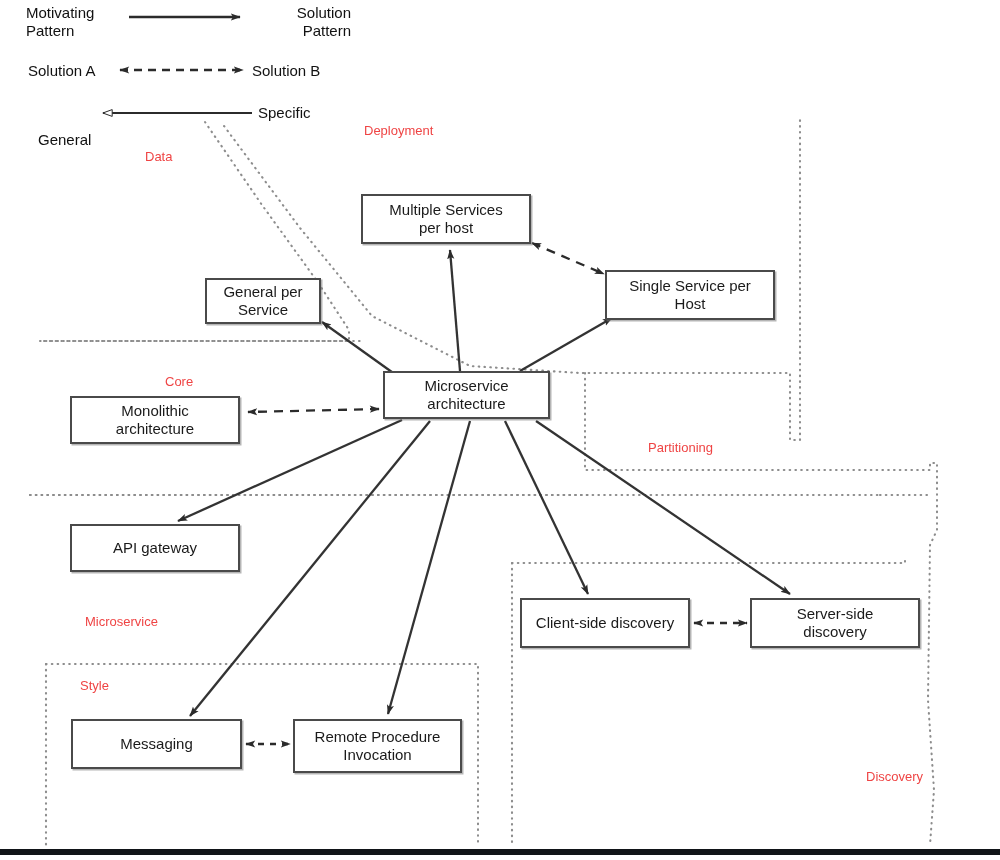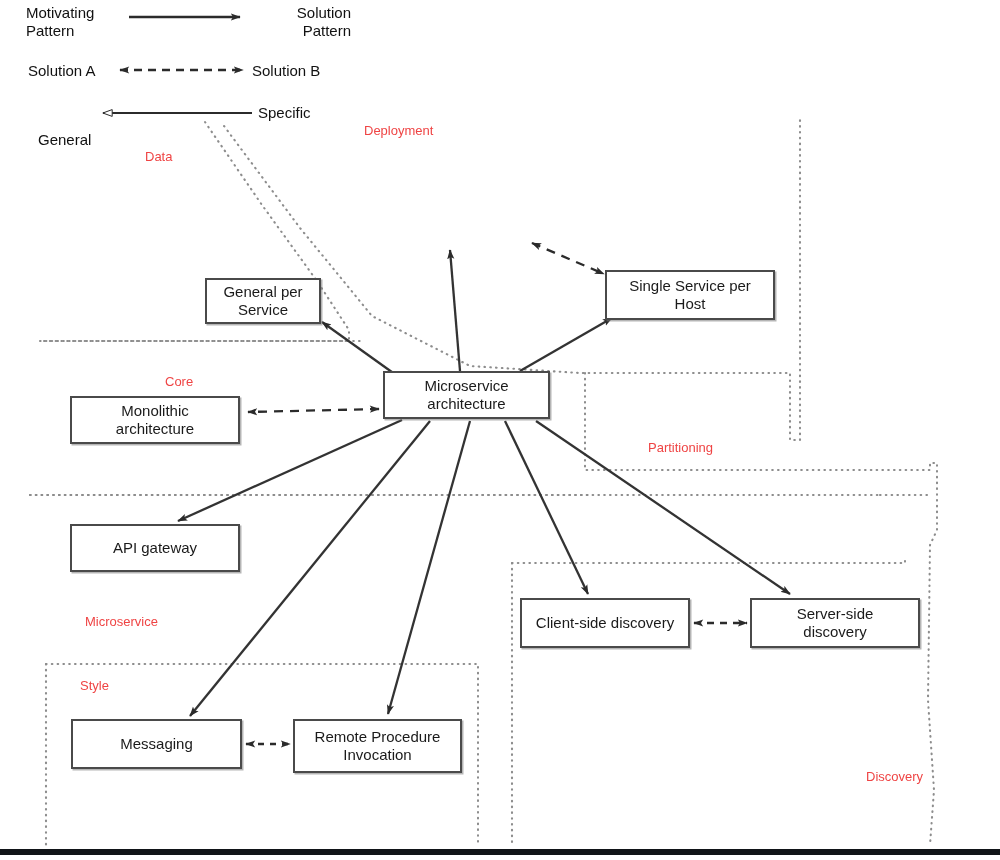--- a/index.html
+++ b/index.html
@@ -149,20 +149,26 @@
   <div class="legend-label right-al" style="left:258px; top:104px;">Specific</div>
 
   <div class="grp-label" style="left:145px; top:149px;">Data</div>
   <div class="grp-label" style="left:364px; top:123px;">Deployment</div>
   <div class="grp-label" style="left:165px; top:374px;">Core</div>
   <div class="grp-label" style="left:648px; top:440px;">Partitioning</div>
   <div class="grp-label" style="left:85px; top:614px;">Microservice</div>
   <div class="grp-label" style="left:80px; top:678px;">Style</div>
   <div class="grp-label" style="left:866px; top:769px;">Discovery</div>
 
+  <div class="node" style="left:361px; top:194px; width:170px; height:50px;">
+    <div>
+      <span>Multiple Services</span><br>
+      <span>per host</span>
+    </div>
+  </div>
 
   <div class="node" style="left:605px; top:270px; width:170px; height:50px;">
     <div>
       <span>Single Service per</span><br>
       <span>Host</span>
     </div>
   </div>
 
   <div class="node" style="left:205px; top:278px; width:116px; height:46px;">
     <div>

